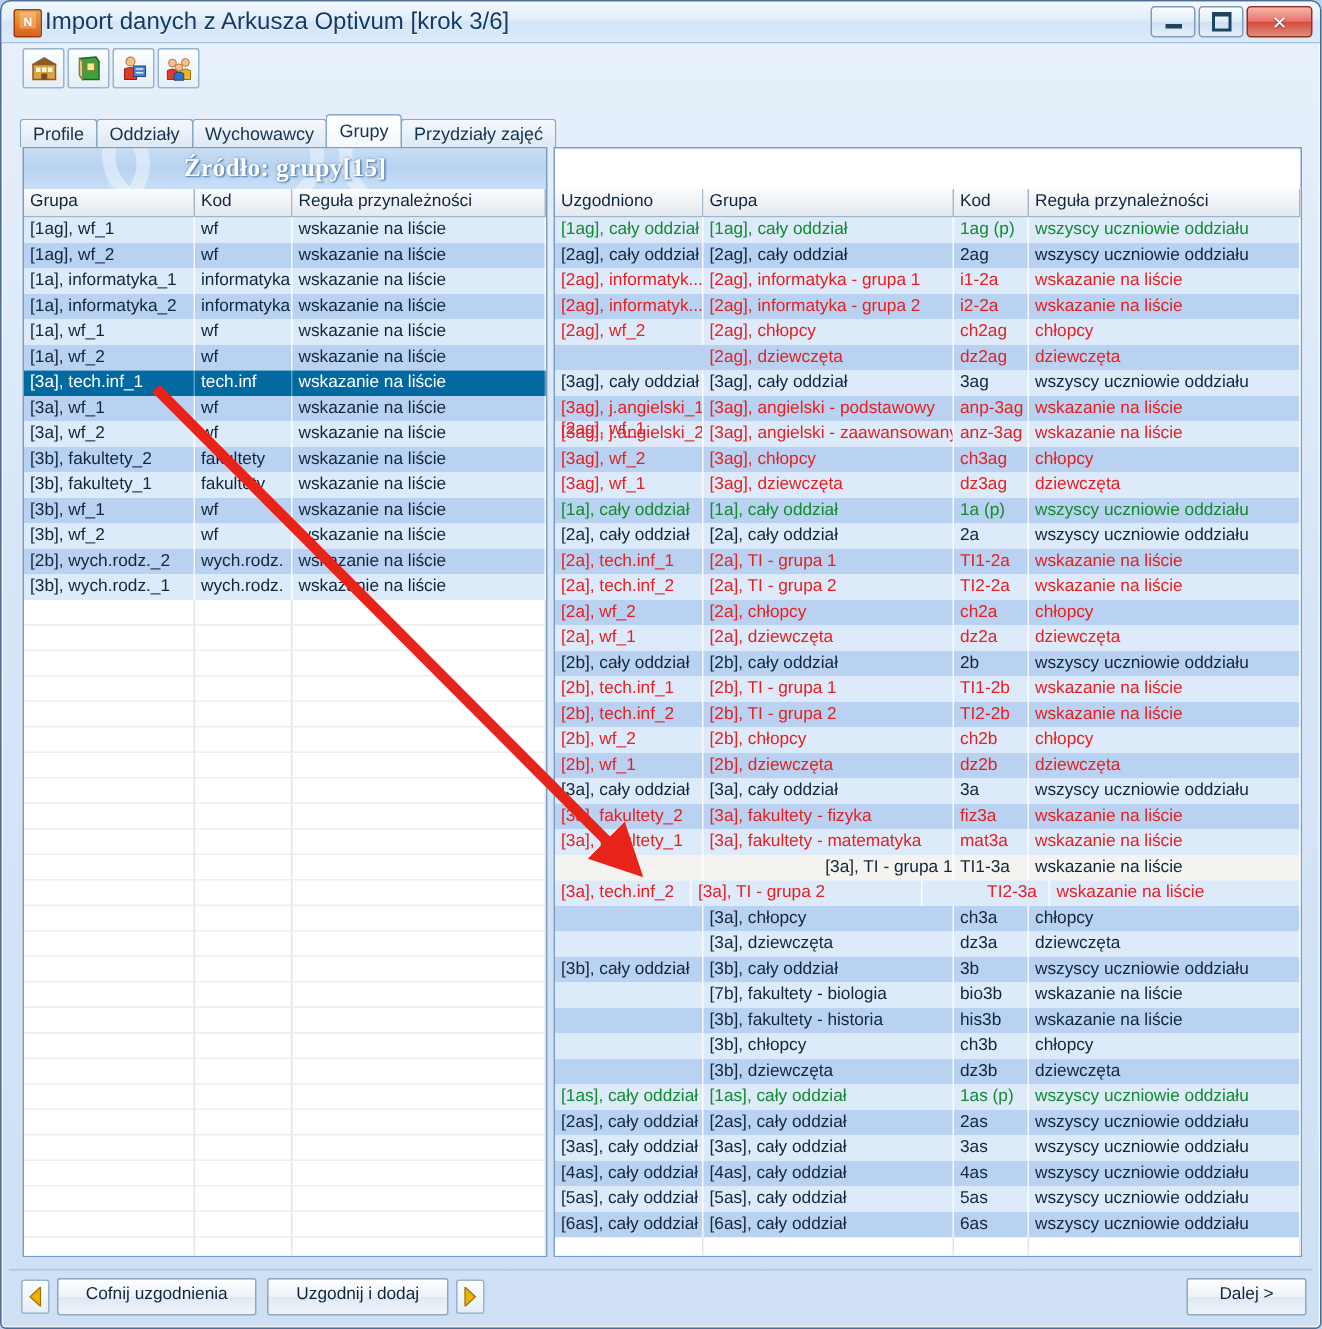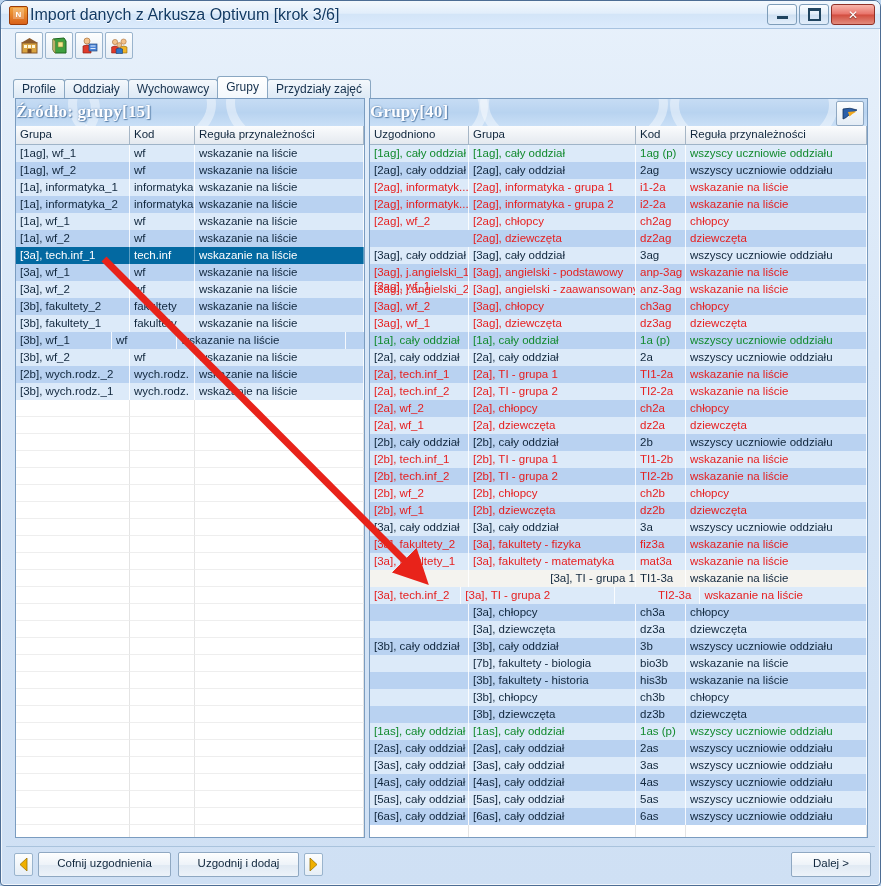--- a/index.html
+++ b/index.html
@@ -80,21 +80,21 @@
   .panel-head{
     position:relative;height:27px;overflow:hidden;
     background:linear-gradient(to bottom,#c6dcf4 0%,#b8d3f0 50%,#c9dff6 100%);
     border-bottom:1px solid #9ab8d8;
   }
   .panel-head .wm{
     position:absolute;border:9px solid rgba(255,255,255,.42);
     border-radius:50%;pointer-events:none;
   }
   .panel-title{
-    position:absolute;width:100%;top:3px;
+    position:absolute;width:100%;text-align:center;top:3px;
     font-family:"Liberation Serif","DejaVu Serif",serif;
     font-size:17px;font-weight:bold;color:#fdfdff;
     text-shadow:1px 1px 1px #5c83ad, 0 0 2px #6f93bb;
     letter-spacing:.2px;
   }
   .filter-btn{
     position:absolute;right:3px;top:2px;width:26px;height:23px;
     border:1px solid #8fa8c2;border-radius:2px;
     background:linear-gradient(to bottom,#fdfefe,#e3ecf5);
     display:flex;align-items:center;justify-content:center;cursor:default;
@@ -283,21 +283,21 @@
             <div class="gc t-black" style="width: 114px;">[3b], fakultety_2</div>
             <div class="gc t-black" style="width: 65px;">fakultety</div>
             <div class="gc t-black" style="width: 169px;">wskazanie na liście</div>
           </div>
           <div class="grow alt0">
             <div class="gc t-black" style="width: 114px;">[3b], fakultety_1</div>
             <div class="gc t-black" style="width: 65px;">fakultety</div>
             <div class="gc t-black" style="width: 169px;">wskazanie na liście</div>
           </div>
           <div class="grow alt1">
-            <div class="gc t-black" style="width: 96px;">[3b], wf_1</div>
+            <div class="gc t-black" style="width: 114px;">[3b], wf_1</div>
             <div class="gc t-black" style="width: 65px;">wf</div>
             <div class="gc t-black" style="width: 169px;">wskazanie na liście</div>
           </div>
           <div class="grow alt0">
             <div class="gc t-black" style="width: 114px;">[3b], wf_2</div>
             <div class="gc t-black" style="width: 65px;">wf</div>
             <div class="gc t-black" style="width: 169px;">wskazanie na liście</div>
           </div>
           <div class="grow alt1">
             <div class="gc t-black" style="width: 114px;">[2b], wych.rodz._2</div>
@@ -437,32 +437,20 @@
           <div class="grow blank">
             <div class="gc" style="width: 114px;"></div>
             <div class="gc" style="width: 65px;"></div>
             <div class="gc" style="width: 169px;"></div>
           </div>
         </div>
     </div>
   </div>
 
   <div class="panel" style="left:368px;top:97px;width:499px;height:740px;">
-    <div class="panel-head">
-      <div class="wm" style="left:-20px;top:-40px;width:120px;height:78px;"></div>
-      <div class="wm" style="left:110px;top:-50px;width:170px;height:92px;"></div>
-      <div class="wm" style="left:300px;top:-46px;width:150px;height:86px;"></div>
-      <div class="panel-title">Grupy[40]</div>
-      <div class="filter-btn">
-        <svg width="18" height="16" viewBox="0 0 18 16">
-          <path d="M2 3 Q9 1 16 4 Q11 6 8 9 Q5 12 2 13 Z" fill="#2b5fa8" stroke="#14325c" stroke-width=".8"></path>
-          <path d="M7 6 Q11 5 15.5 5.6 Q11 8 8.5 10.5 Z" fill="#f0a81e"></path>
-        </svg>
-      </div>
-    </div>
     <div class="grid">
       <div class="ghead">
         <div class="gh" style="width:99px;">Uzgodniono</div>
         <div class="gh" style="width:167px;">Grupa</div>
         <div class="gh" style="width:50px;">Kod</div>
         <div class="gh" style="width:181px;">Reguła przynależności</div>
       </div>
       <div id="right-rows">
           <div class="grow alt0">
             <div class="gc t-green" style="width: 99px;">[1ag], cały oddział</div>

